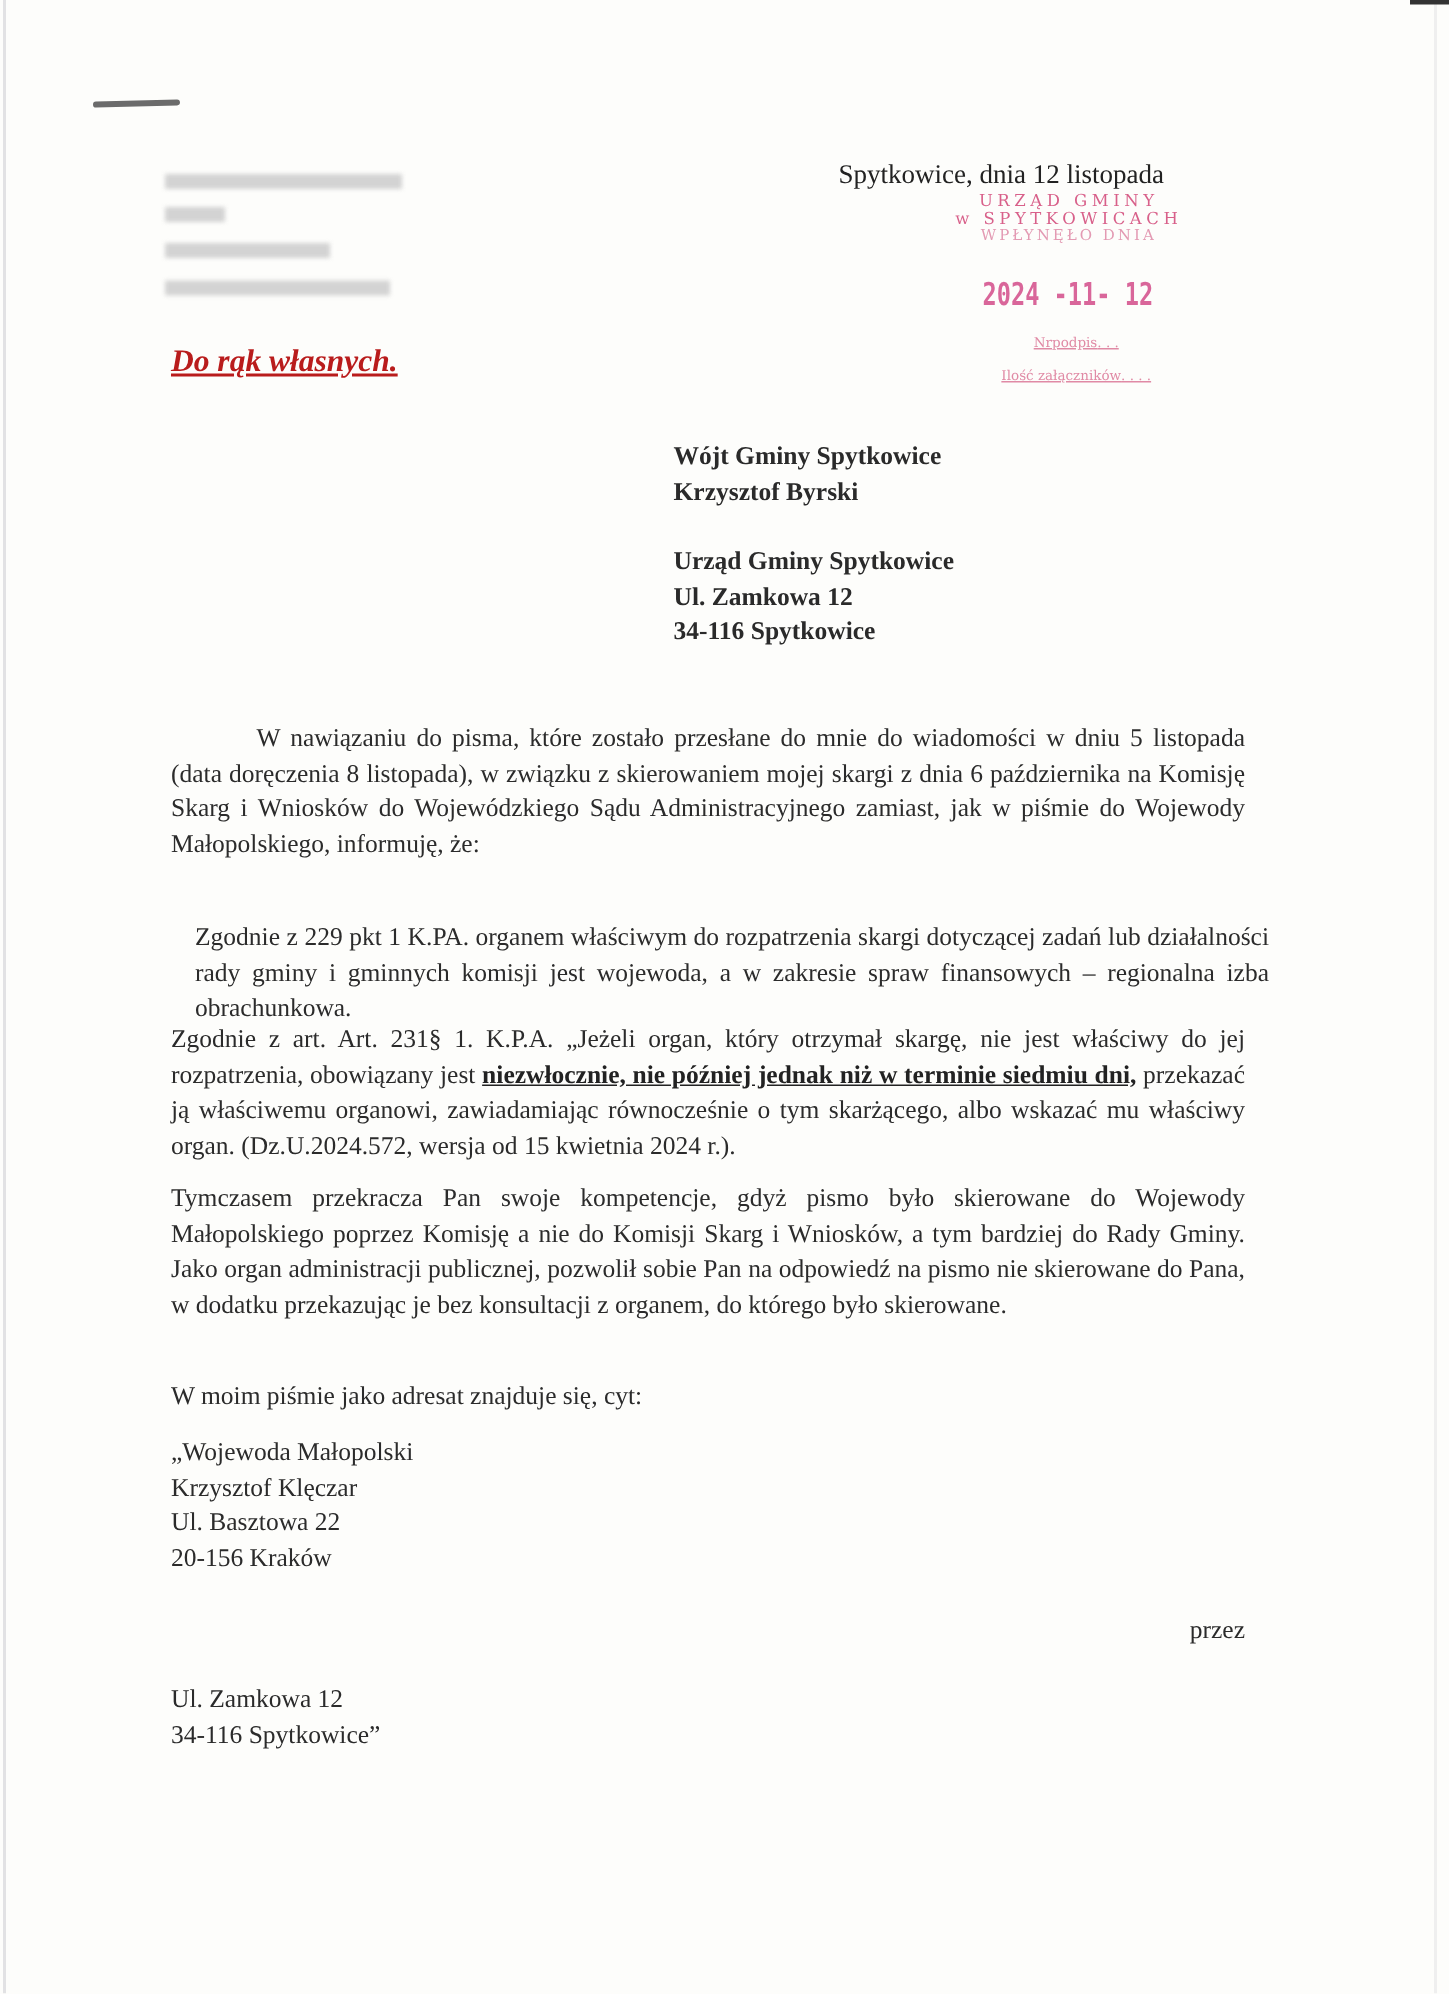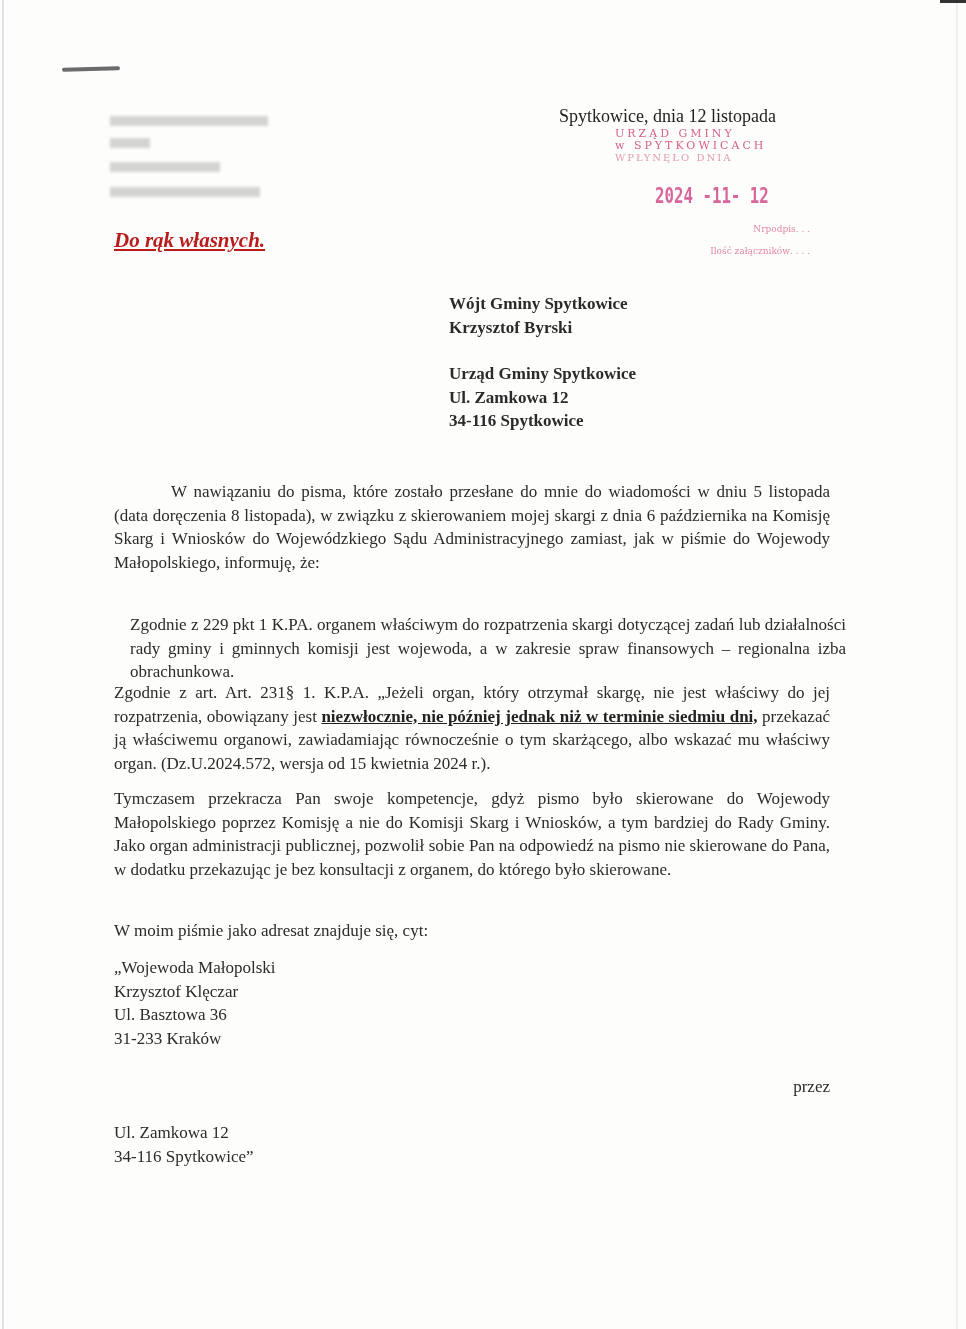--- a/index.html
+++ b/index.html
@@ -41,32 +41,32 @@
   }
   .place-date {
     position: absolute; left: 559px; top: 106px;
     font-size: 18px; color: #222;
   }
   .stamp {
     position: absolute; left: 615px; top: 128px; width: 195px; color: #d8608a;
     font-family: "DejaVu Serif", serif;
   }
   .stamp-line {
-    text-align: left; letter-spacing: 3px; font-size: 11px; line-height: 12px;
+    text-align: center; letter-spacing: 3px; font-size: 11px; line-height: 12px;
   }
   .stamp-line.faint { color: #e39ab3; font-size: 10px; letter-spacing: 2px; }
   .stamp-date {
     position: absolute; left: 40px; top: 56px;
     font-family: "DejaVu Sans Mono", monospace; font-size: 21px; font-weight: bold;
     color: #d9669a; letter-spacing: 0px; transform: scaleX(0.75); transform-origin: left;
   }
   .stamp-fields {
     position: absolute; left: 10px; top: 96px; font-size: 9px; color: #e08aa5; width: 185px;
   }
-  .stamp-row { display: flex; justify-content: flex-end; height: 22px; }
+  .stamp-row { display: flex; justify-content: center; height: 22px; text-decoration: underline; }
   .recipient {
     position: absolute; left: 449px; top: 292px;
     font-size: 17px; font-weight: bold; line-height: 23.5px; color: #2a2a2a;
   }
   .recipient .gap { height: 23px; }
   .body-text {
     position: absolute; left: 114px; width: 716px;
     font-size: 17px; line-height: 23.7px; text-align: justify; color: #2b2b2b;
   }
   .p1 { top: 480px; text-indent: 57px; }
@@ -127,22 +127,22 @@
 
 <p class="body-text p1" style="margin:0">W nawiązaniu do pisma, które zostało przesłane do mnie do wiadomości w dniu 5 listopada (data doręczenia 8 listopada), w związku z skierowaniem mojej skargi  z dnia 6 października na Komisję Skarg i Wniosków do Wojewódzkiego Sądu Administracyjnego zamiast, jak w piśmie do Wojewody Małopolskiego, informuję, że:</p>
 <p class="body-text p2" style="margin:16px">Zgodnie z 229 pkt 1 K.PA. organem właściwym do rozpatrzenia skargi dotyczącej zadań lub działalności rady gminy i gminnych komisji jest wojewoda, a w zakresie spraw finansowych – regionalna izba obrachunkowa.</p>
 <p class="body-text p3" style="margin:0"><span>Zgodnie z art. Art.  231§  1.  K.P.A. „Jeżeli organ, który otrzymał skargę, nie jest właściwy do jej rozpatrzenia, obowiązany jest </span><span class="emph">niezwłocznie, nie później jednak niż w terminie siedmiu dni,</span><span> przekazać ją właściwemu organowi, zawiadamiając równocześnie o tym skarżącego, albo wskazać mu właściwy organ. (Dz.U.2024.572, wersja od 15 kwietnia 2024 r.).</span></p>
 <p class="body-text p4" style="margin:0">Tymczasem przekracza Pan swoje kompetencje, gdyż pismo było skierowane do Wojewody Małopolskiego poprzez Komisję  a nie do Komisji Skarg i Wniosków, a tym bardziej do Rady Gminy. Jako organ administracji publicznej, pozwolił sobie Pan na odpowiedź na pismo nie skierowane do Pana, w dodatku przekazując je bez konsultacji z organem, do którego było skierowane.</p>
 <p class="body-text p5" style="margin:0">W moim piśmie jako adresat znajduje się, cyt:</p>
 
 <div class="body-text quote">
   <div>„Wojewoda Małopolski</div>
   <div>Krzysztof Klęczar</div>
-  <div>Ul. Basztowa 36</div>
-  <div>31-233 Kraków</div>
+  <div>Ul. Basztowa 22</div>
+  <div>20-156 Kraków</div>
 </div>
 
 <div class="body-text przez">przez</div>
 
 <div class="body-text quote2">
   <div>Ul. Zamkowa 12</div>
   <div>34-116 Spytkowice”</div>
 </div>
 
 </body></html>

